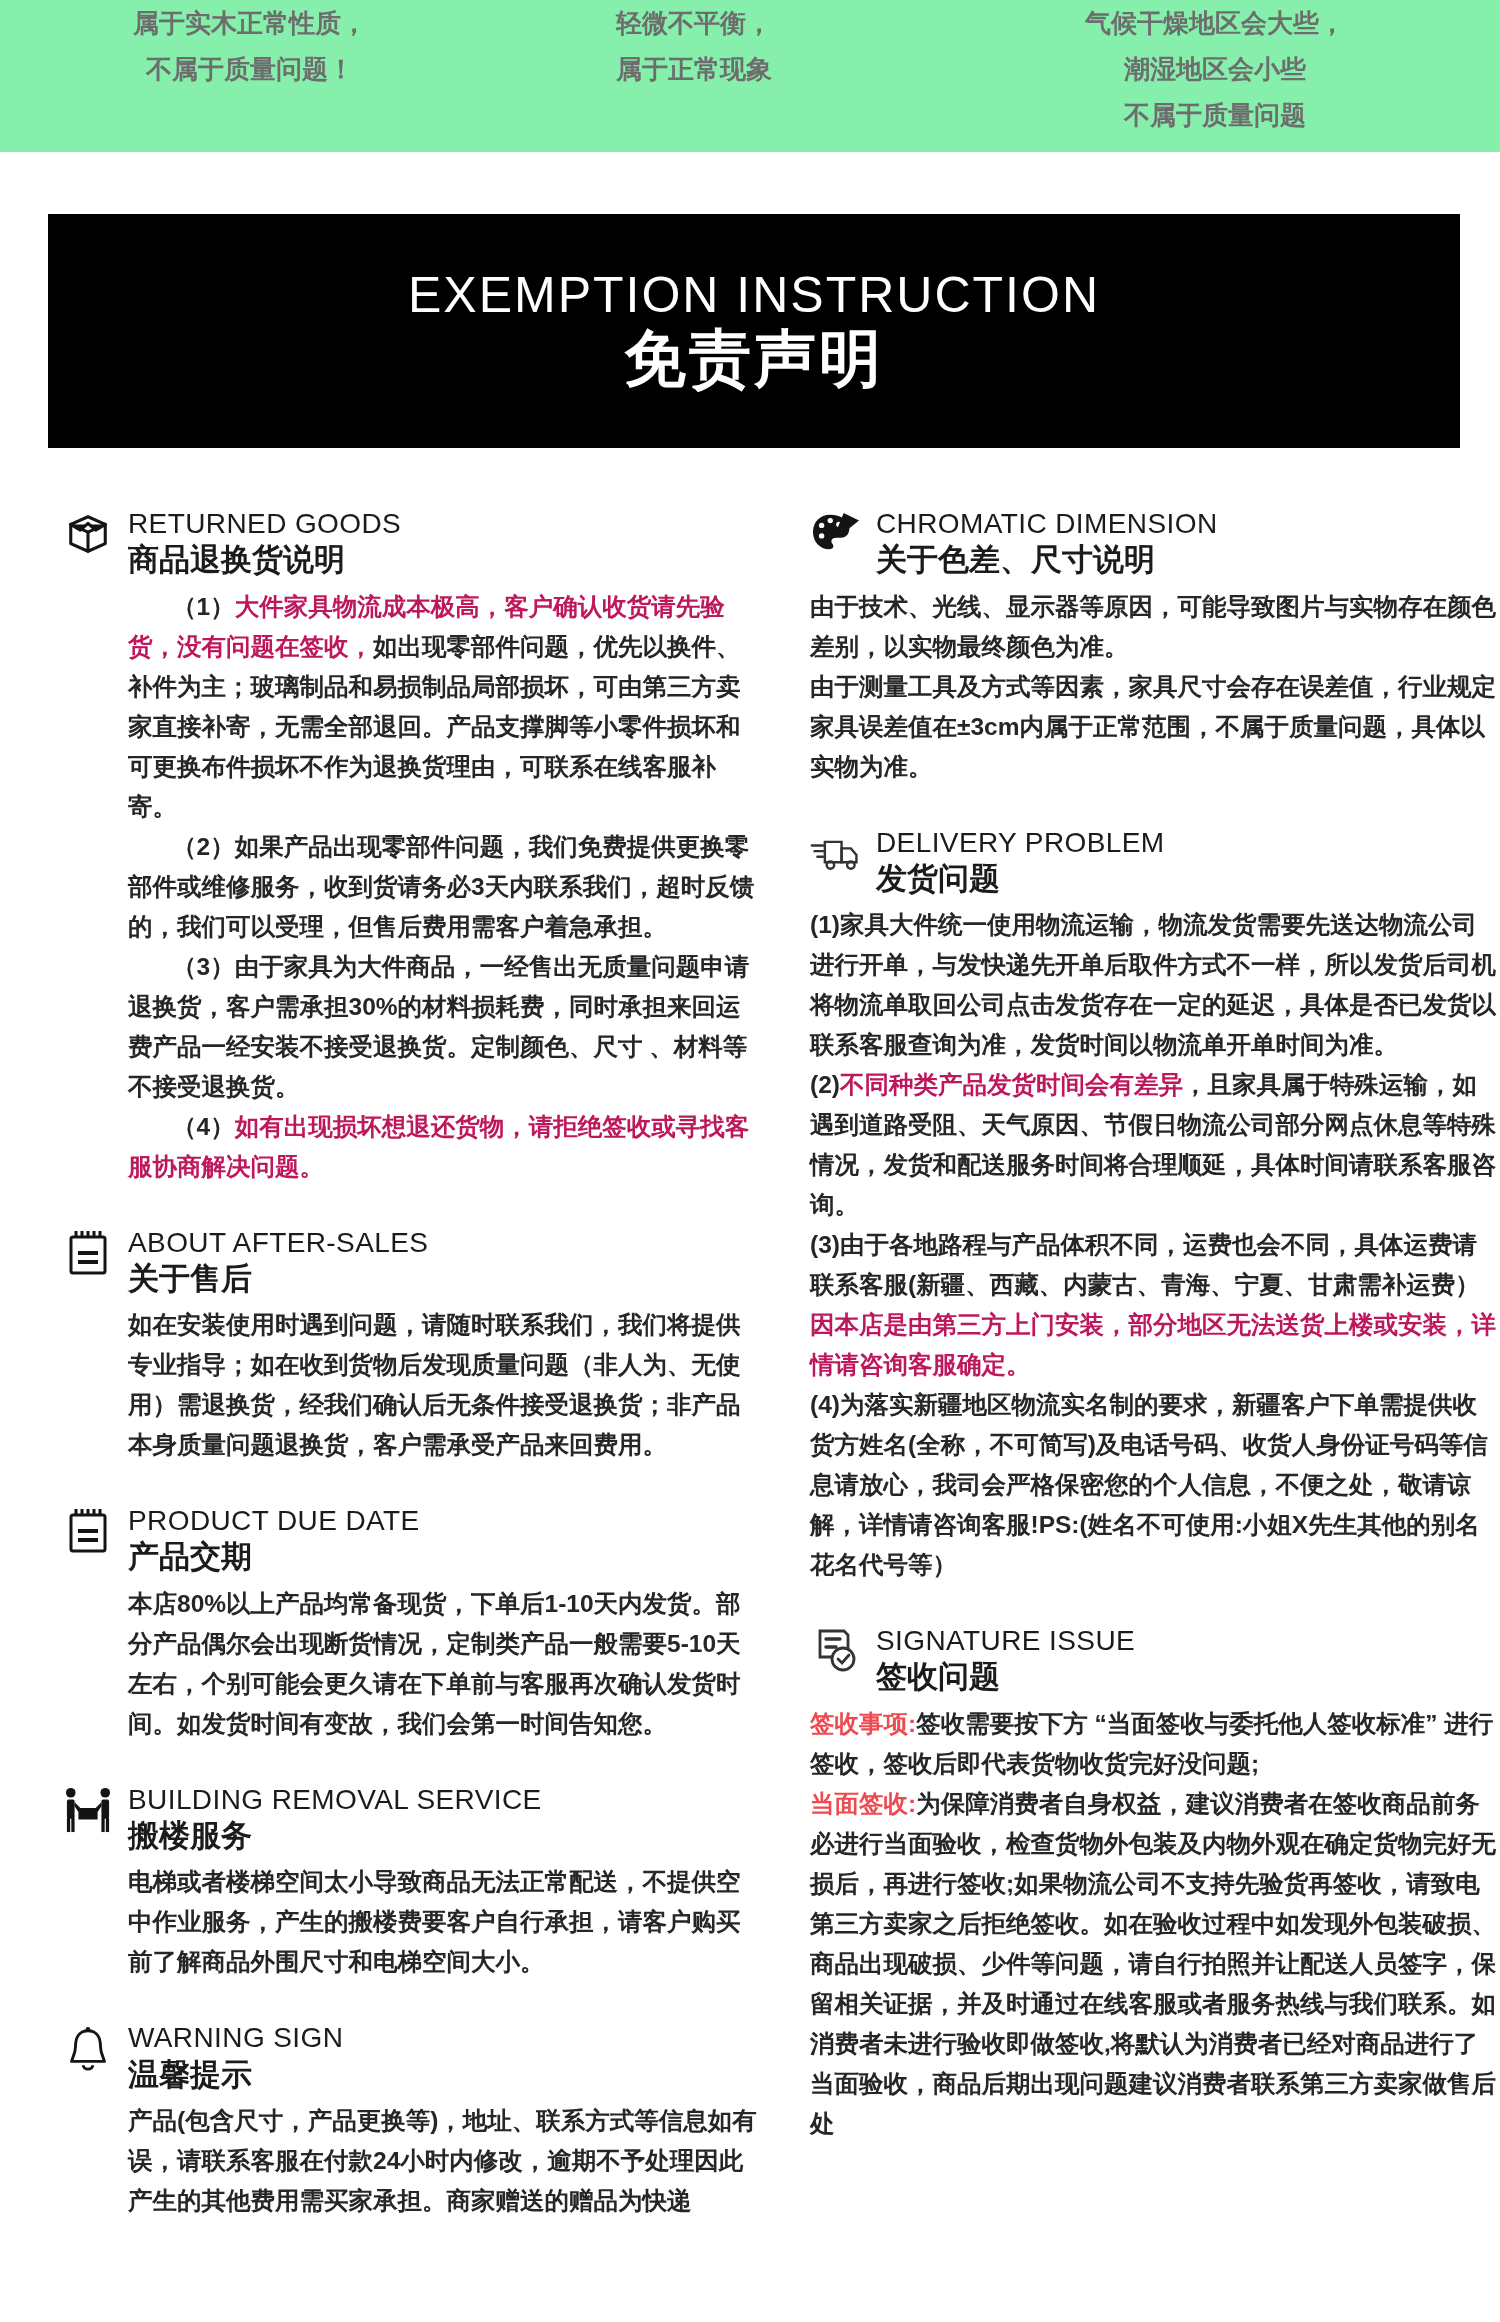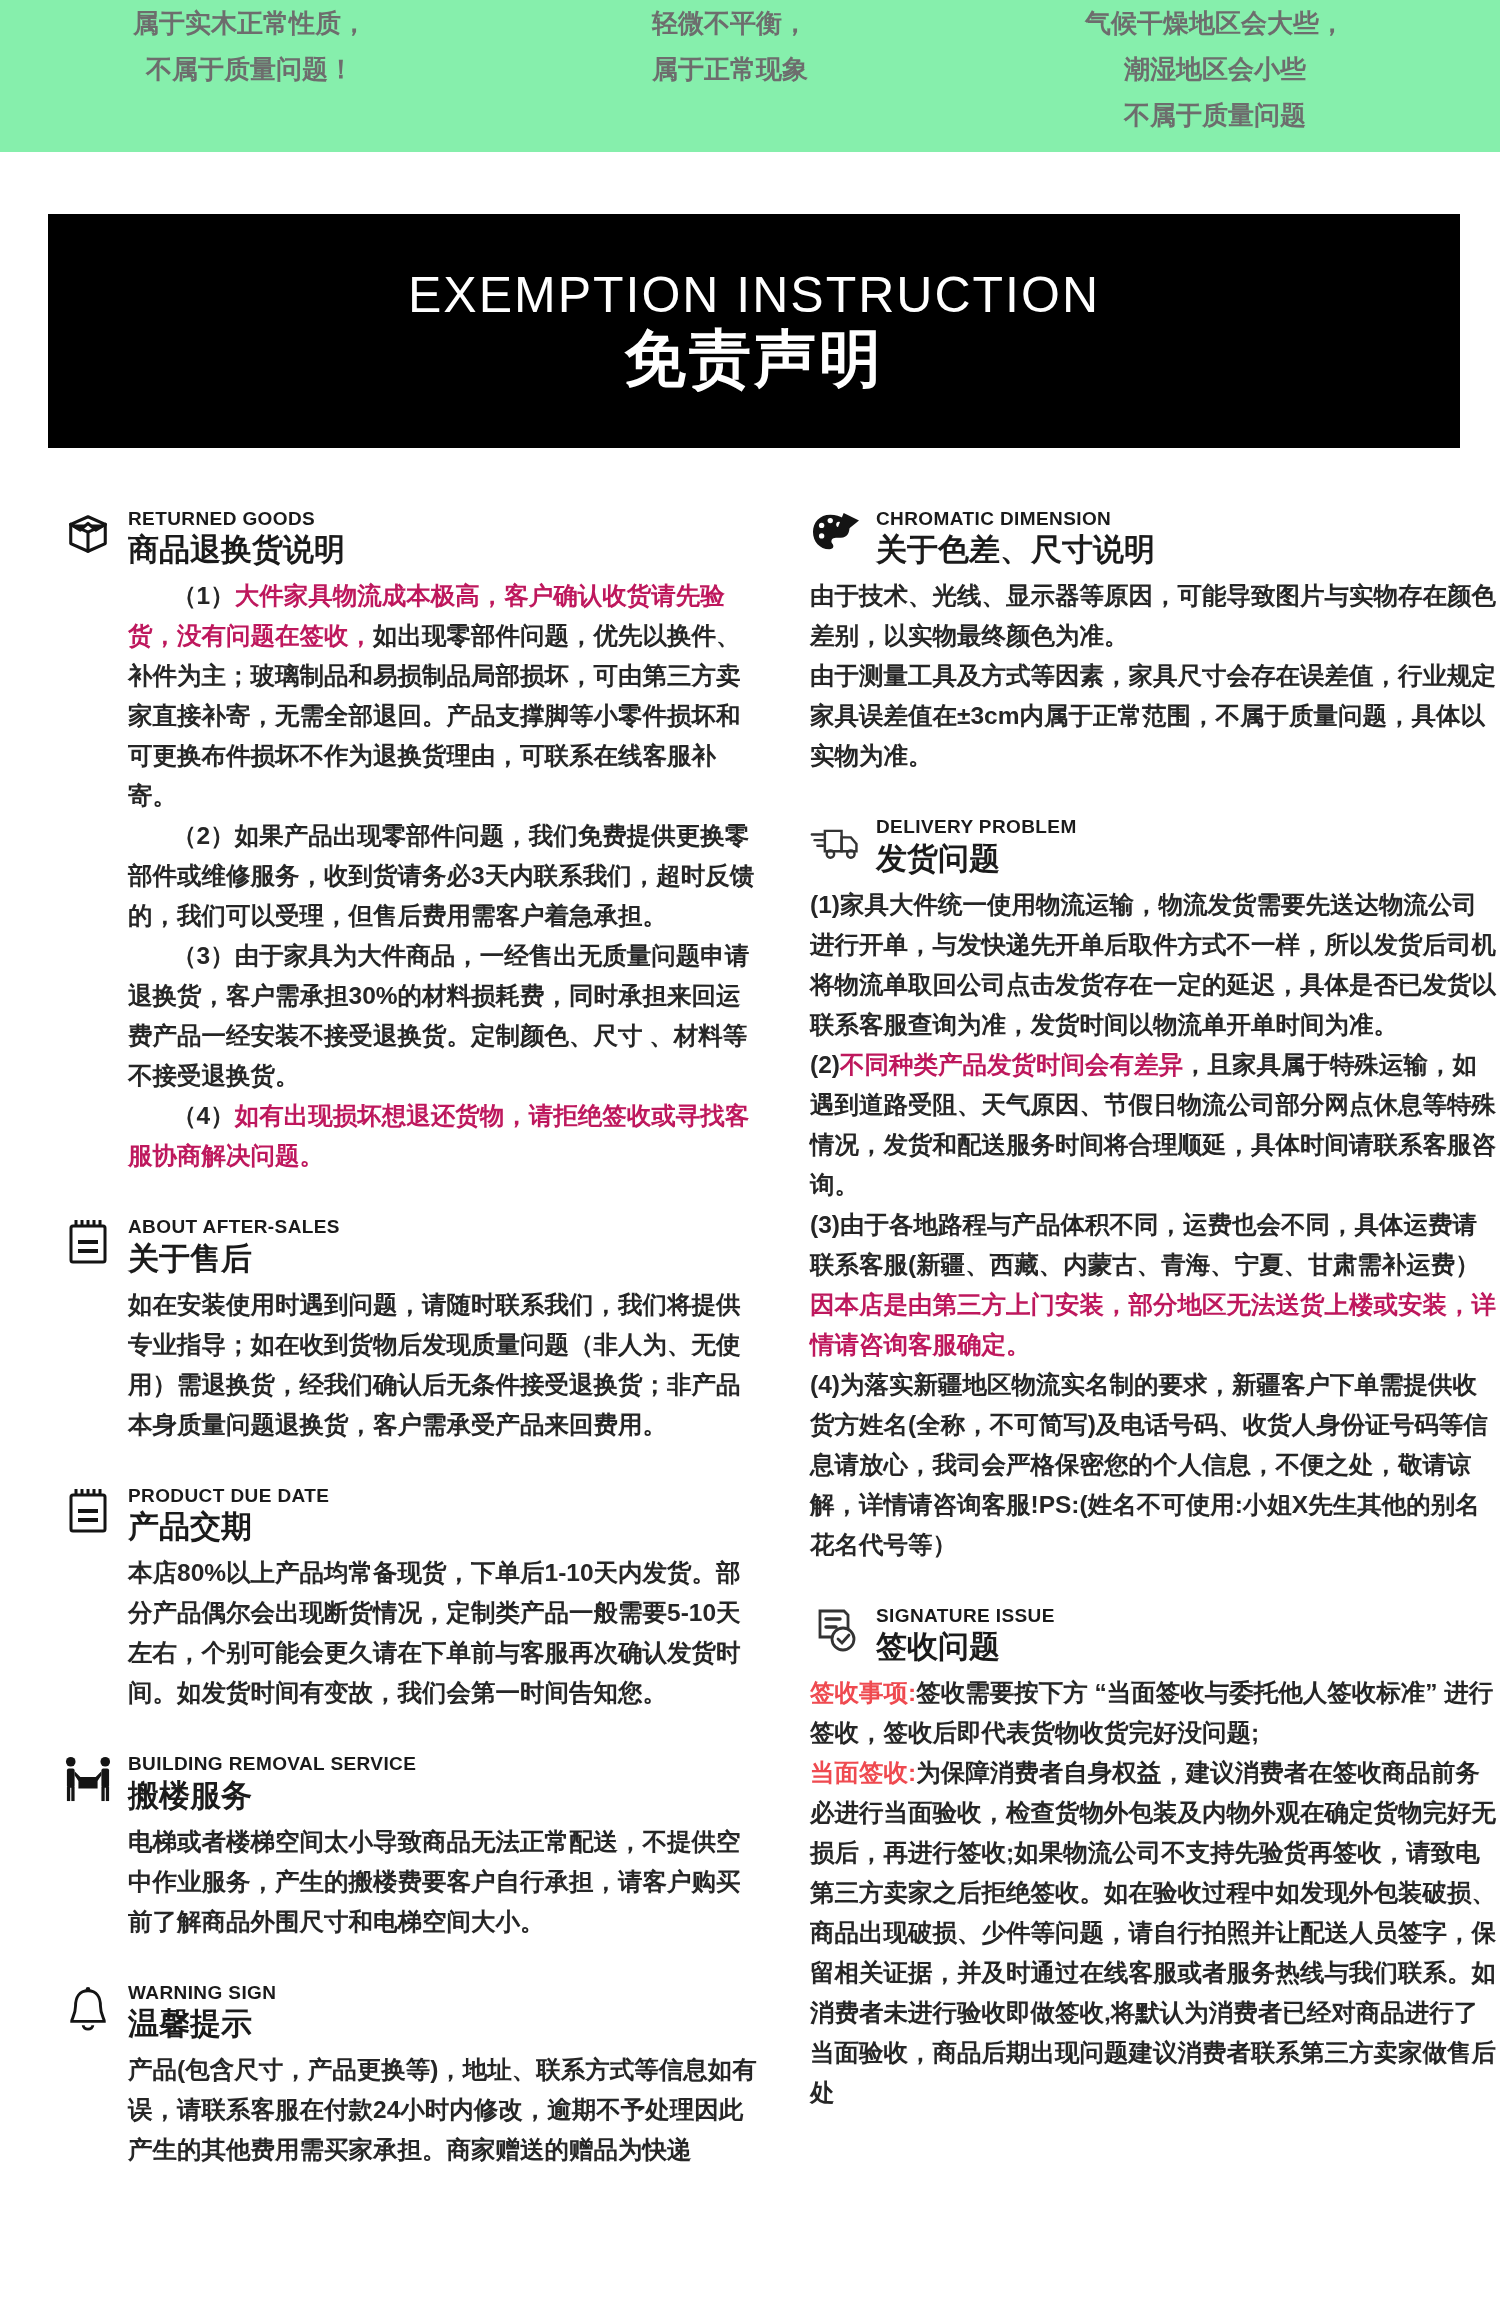--- a/index.html
+++ b/index.html
@@ -22,21 +22,21 @@
     position:absolute;
     top:0;
     text-align:center;
     color:#6d6d6d;
     font-size:26px;
     line-height:46px;
     font-weight:600;
     white-space:pre-line;
   }
   .top-col.c1{left:70px;width:360px;}
-  .top-col.c2{left:580px;width:300px;}
+  .top-col.c2{left:544px;width:300px;}
   .top-col.c3{left:1000px;width:430px;}
 
   
   .banner-wrap{padding:0 0 0 0;background:#fff;}
   .banner{
     margin:62px 40px 0 48px;
     height:234px;
     background:#000;
     display:flex;
     flex-direction:column;
@@ -80,25 +80,25 @@
     min-width:52px;
     height:56px;
     display:flex;
     align-items:center;
     justify-content:center;
     color:#1b1b1b;
   }
   .sec-icon svg{display:block;}
   .sec-titles{padding-top:2px;}
   .sec-en{
-    font-size:19px;
+    font-size:28px;
     letter-spacing:0.4px;
     color:#1b1b1b;
     line-height:1.12;
-    font-weight:700;
+    font-weight:400;
   }
   .sec-cn{
     font-size:31px;
     color:#1b1b1b;
     font-weight:700;
     line-height:1.2;
     margin-top:2px;
   }
   .sec-body{
     font-size:24.5px;

